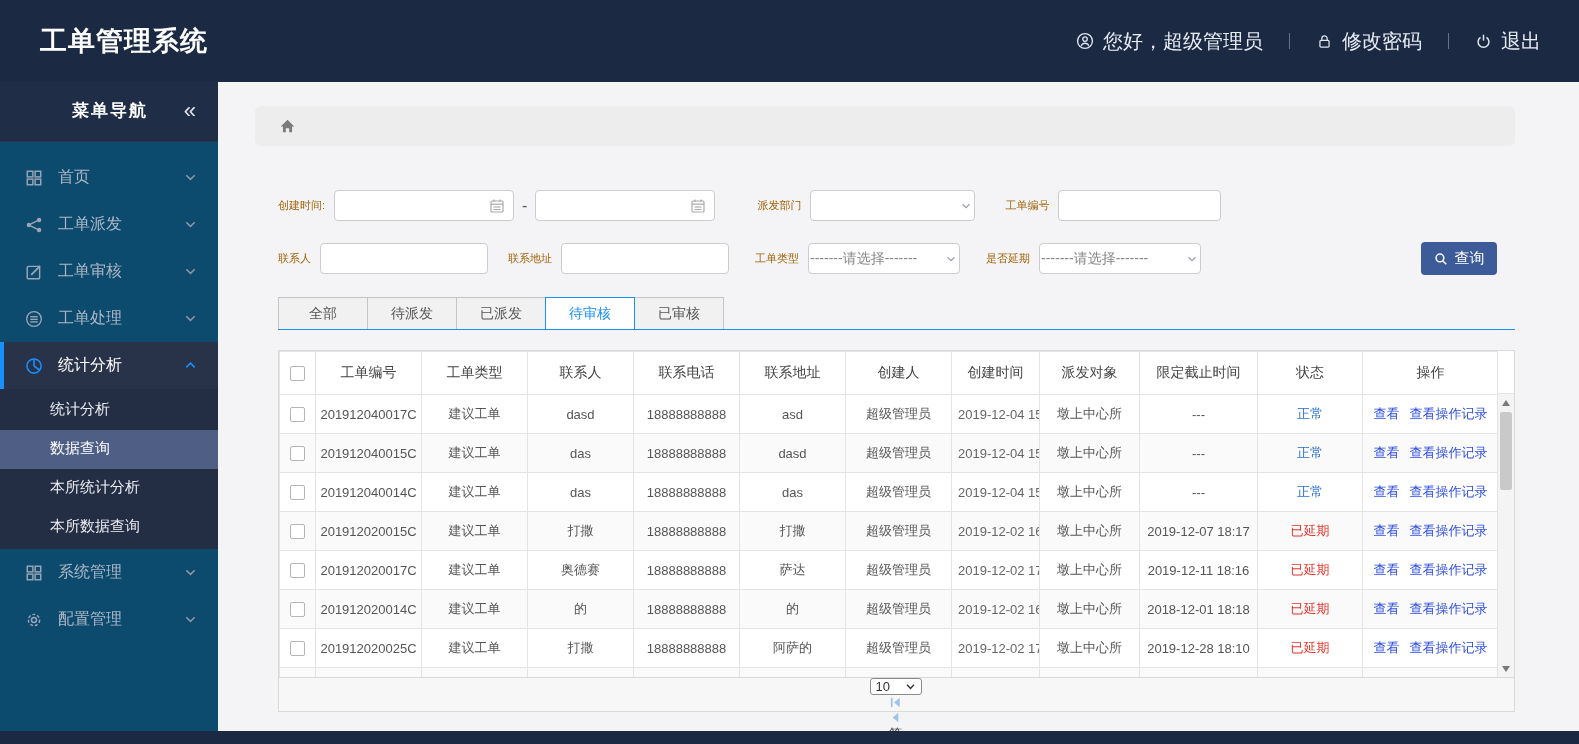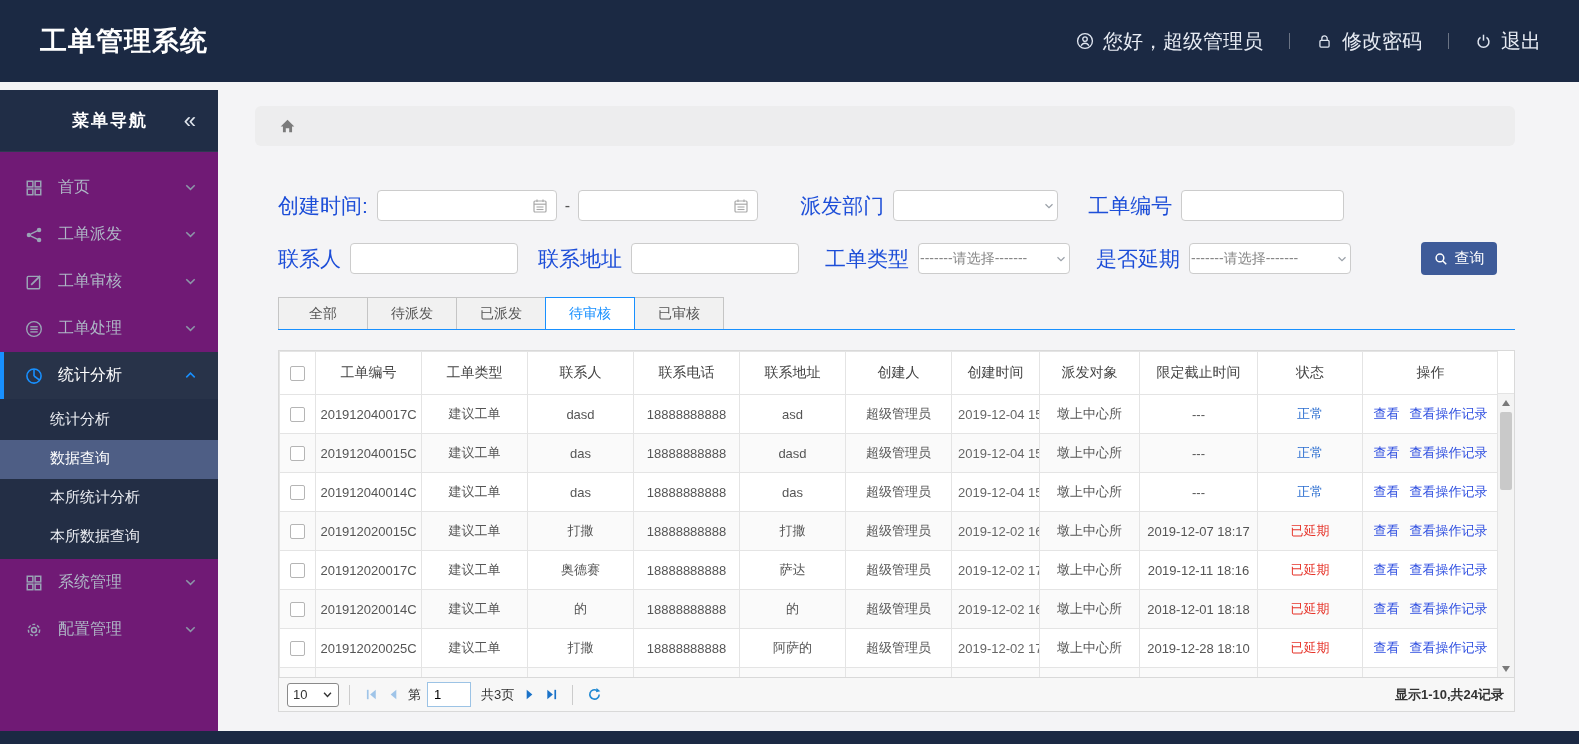--- a/index.html
+++ b/index.html
@@ -13,22 +13,22 @@
     position:absolute; top:0; left:0; width:1579px; height:82px;
     background:#1b2943; display:flex; align-items:center; z-index:20;gap:12px;
   }
   .app-title { color:#fff; font-size:27px; font-weight:bold; margin-left:40px; letter-spacing:1px; }
   .header-right { margin-left:auto; margin-right:38px; display:flex; align-items:center; color:#e8ecf4; font-size:20px; }
   .hdr-item { display:flex; align-items:center; gap:9px; cursor:pointer; }
   .hdr-sep { width:1px; height:16px; background:rgba(255,255,255,.35); margin:0 26px; }
   .hdr-icon { display:flex; color:#dfe5f0; }
   
   .sidebar {
-    position:absolute; top:90px; left:0; width:218px; bottom:13px;
-    background:#701a75; z-index:10;
+    position:absolute; top:80px; left:0; width:218px; bottom:13px;
+    background:#0c4a6e; z-index:10;
   }
   .sidebar-head {
     height:62px; background:#202d46; display:flex; align-items:center;
     border-bottom:1px solid rgba(255,255,255,.06);
   }
   .sidebar-head-title { color:#fff; font-size:17px; font-weight:bold; margin-left:72px; letter-spacing:2px; }
   .collapse { margin-left:auto; margin-right:22px; color:#dfe4ec; font-size:22px; cursor:pointer; line-height:1; }
   .menu { padding-top:12px;font-family:Liberation Mono, monospace; }
   .menu-item {
     height:47px; display:flex; align-items:center; padding:0 20px 0 24px;
@@ -51,21 +51,21 @@
   .breadcrumb {
     margin:24px 27px 0 37px; height:40px; background:#ededee; border-radius:6px;
     display:flex; align-items:center; padding-left:24px; width:1260px;
   }
   .home-icon { display:flex; color:#7b7b7b; cursor:pointer; }
   
   .filters { margin-left:60px; width:1237px; }
   .frow { display:flex; align-items:center; }
   .frow1 { margin-top:44px; }
   .frow2 { margin-top:21px; }
-  .flabel { font-size:21px; color:#1d4ed8; margin-right:9px; white-space:nowrap; }
+  .flabel { font-size:11px; color:#a16207; margin-right:9px; white-space:nowrap; }
   .tbox {
     height:31px; background:#fff; border:1px solid #ccc; border-radius:4px;
     display:flex; align-items:center; padding:0 8px; font-size:14px; color:#333;
   }
   .tbox input { border:none; outline:none; width:100%; font-size:14px; font-family:inherit; background:transparent; }
   .date-box { width:180px; }
   .date-box .cal { margin-left:auto; display:flex; color:#a9a9a9; }
   .dash { margin:0 8px; color:#555; }
   .selbox {
     height:31px; background:#fff; border:1px solid #ccc; border-radius:4px;
@@ -113,21 +113,21 @@
     border-left:1px solid #e4e4e4;
   }
   .vs-cap { height:43px; background:#fff; border-bottom:1px solid #e4e4e4; }
   .vs-btn { height:17px; display:flex; align-items:center; justify-content:center; color:#7a7a7a; cursor:pointer; }
   .vs-thumb { margin:1px 2px; height:78px; background:#c9c9c9; border-radius:2px; cursor:grab; }
   .vs-down { position:absolute; bottom:0; left:0; right:0; }
   
   .pager {
     margin-left:60px; width:1237px; height:34px; background:#f7f7f7;
     border:1px solid #d9d9d9; border-top:none; display:flex; align-items:center;
-    padding:0 10px 0 8px; font-size:13px; color:#333;
+    padding:0 10px 0 8px; font-size:13px; color:#333;flex-direction:column;
   }
   .psize {
     width:52px; height:24px; background:#fff; border:1px solid #8a8a8a; border-radius:3px;
     display:flex; align-items:center; padding:0 5px; font-size:13px; cursor:pointer;
   }
   .psize .caret { margin-left:auto; display:flex; color:#333; }
   .psep { width:1px; height:20px; background:#ccc; margin:0 10px; }
   .pbtn { display:flex; align-items:center; justify-content:center; width:22px; height:22px; cursor:pointer; }
   .pbtn.disabled { color:#9fc4e8; cursor:default; }
   .pbtn.enabled { color:#1a72c8; }

